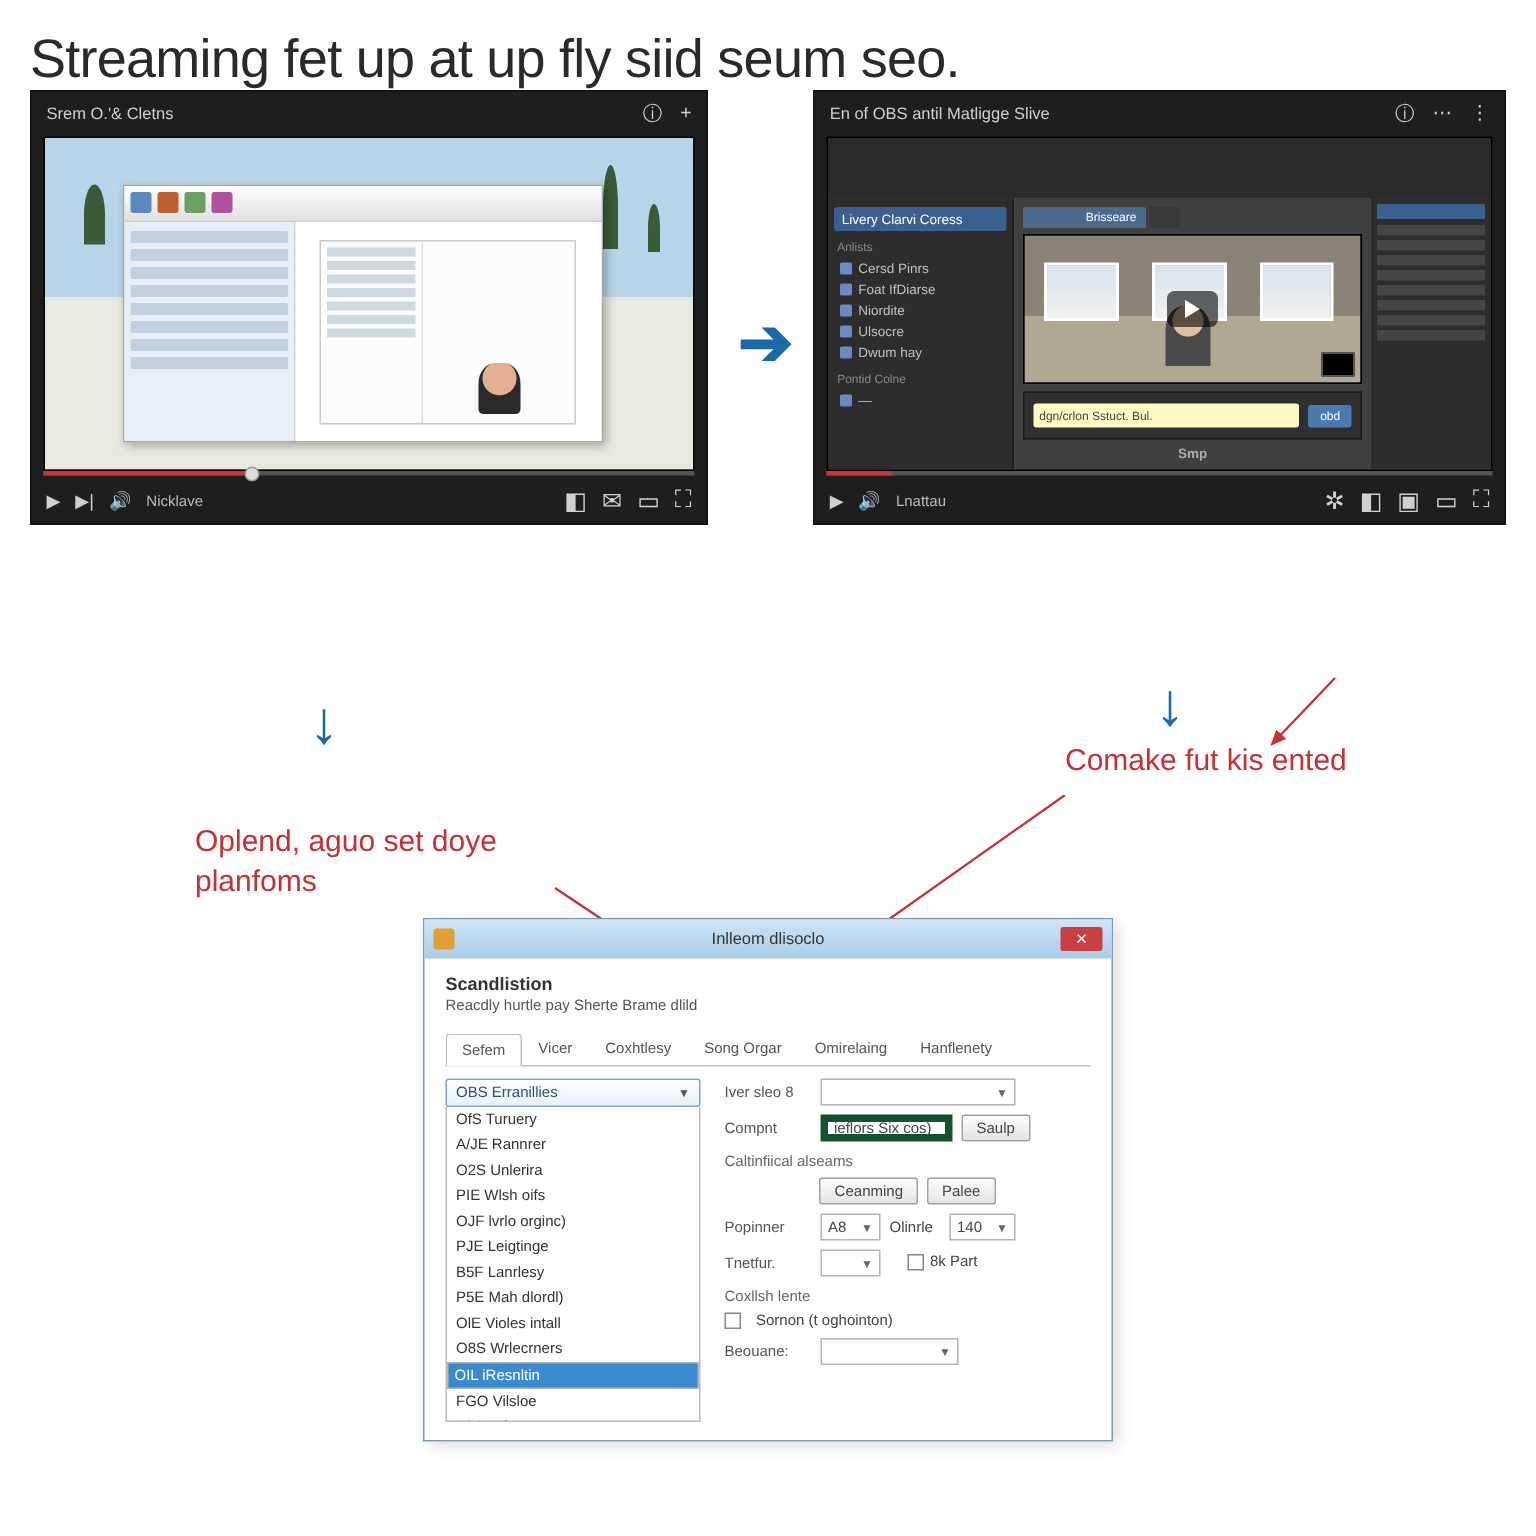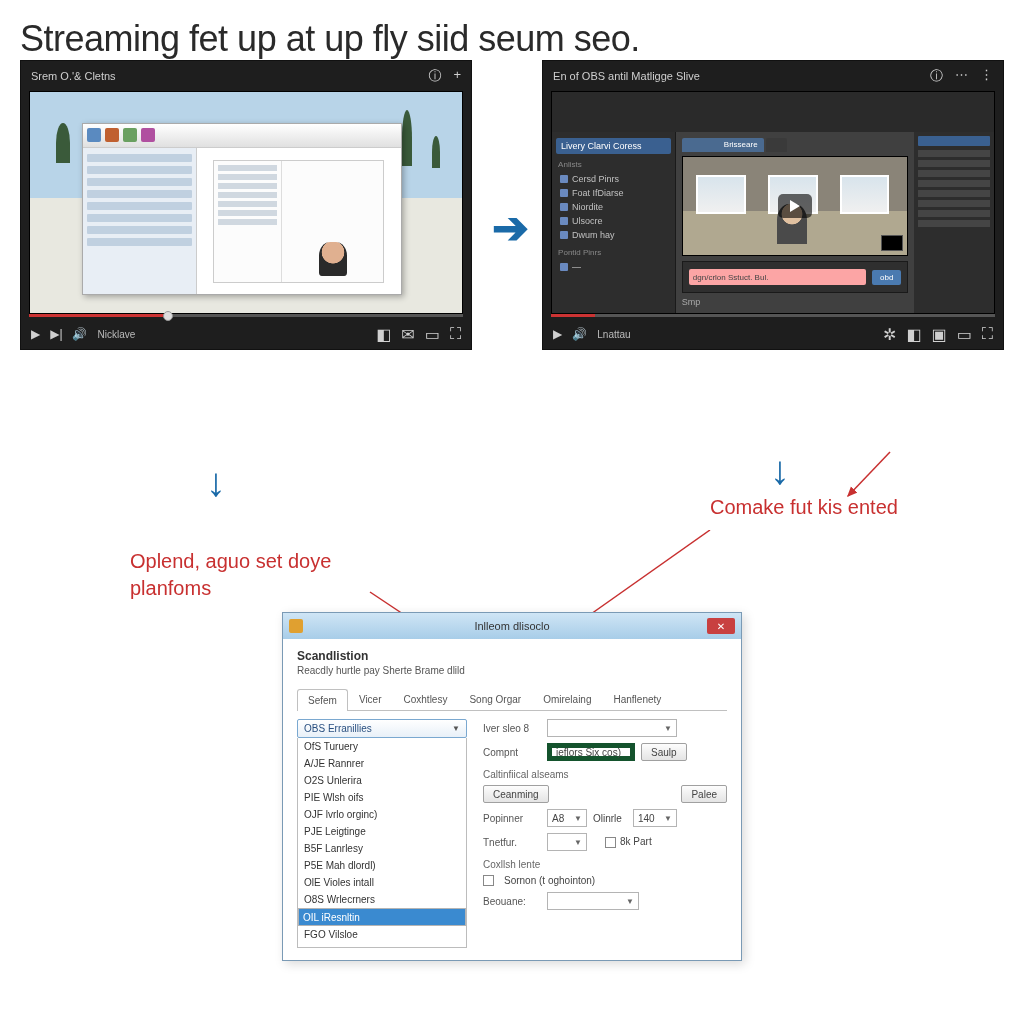--- a/index.html
+++ b/index.html
@@ -50,23 +50,23 @@
   .p2-tabs { height:14px; display:flex; gap:2px; margin-bottom:4px; }
   .p2-tab { background:#3a3a3a; color:#b0b0b0; font-size:8px; padding:2px 6px; border-radius:2px 2px 0 0; }
   .p2-tab.on { background:#4a6a90; color:#fff;padding-left:42px; }
   .p2-preview { flex:1; background:#1a1a1a; border:1px solid #000; position:relative; overflow:hidden; }
   .p2-room { position:absolute; inset:0; background: linear-gradient(to bottom, #8a8478 55%, #b0a890 55%); }
   .p2-win { position:absolute; top:18%; width:22%; height:40%; background:linear-gradient(to bottom,#d8e4ec,#f0f0f0); border:2px solid #fff; }
   .p2-person { position:absolute; left:42%; top:48%; width:30px; height:40px; background: radial-gradient(circle at 50% 25%, #e0c0a0 30%, #4a4a4a 32%); border-radius:40% 40% 0 0; }
   .p2-play { position:absolute; left:50%; top:50%; transform:translate(-50%,-50%); width:34px; height:24px; background:rgba(0,0,0,0.6); border-radius:5px; display:flex; align-items:center; justify-content:center; }
   .p2-play::after { content:""; border-left:10px solid #fff; border-top:6px solid transparent; border-bottom:6px solid transparent; }
   .p2-bot { height:32px; margin-top:5px; background:#2f2f2f; border:1px solid #1a1a1a; display:flex; align-items:center; padding:0 6px; gap:6px; }
-  .p2-input { flex:1; height:16px; background:#fca5a5; border-radius:2px; font-size:8px; color:#444; padding:0 4px; display:flex; align-items:center; }
+  .p2-input { flex:1; height:16px; background:#fef9c3; border-radius:2px; font-size:8px; color:#444; padding:0 4px; display:flex; align-items:center; }
   .p2-btn { background:#4a7ab0; color:#fff; font-size:8px; padding:3px 8px; border-radius:2px; }
-  .p2-under { font-size:9px; color:#aaa; margin-top:4px; }
+  .p2-under { text-align:center; font-size:9px; color:#aaa; margin-top:4px;font-weight:bold; }
   .p2-right { width:18%; background:#2d2d2d; padding:4px; }
   .p2-right-h { background:#3a6090; height:10px; margin-bottom:4px; border-radius:1px; }
   .p2-right-row { height:7px; background:#454545; margin-bottom:3px; }
   .p2-thumb { position:absolute; right:4px; bottom:4px; width:22px; height:16px; background:#000; border:1px solid #555; }
 
   
   .big-arrow { position:absolute; left:472px; top:142px; font-size:44px; color:#1a6aa8; font-weight:bold; }
 
   
   .callout { position:absolute; color:#c83030; font-size:20px; line-height:1.35; }
@@ -211,21 +211,21 @@
                 <span>Niordite</span>
               </div>
             <div class="p2-left-item">
                 <span class="p2-ico"></span>
                 <span>Ulsocre</span>
               </div>
             <div class="p2-left-item">
                 <span class="p2-ico"></span>
                 <span>Dwum hay</span>
               </div>
-            <div class="p2-left-sec">Pontid Pinrs</div>
+            <div class="p2-left-sec">Pontid Colne</div>
             <div class="p2-left-item">
                 <span class="p2-ico"></span>
                 <span>—</span>
               </div>
           </div>
           <div class="p2-center">
             <div class="p2-tabs">
               <div class="p2-tab on">Brisseare</div>
               <div class="p2-tab">&nbsp;&nbsp;&nbsp;&nbsp;</div>
             </div>
@@ -356,21 +356,21 @@
               <span class="chev">▼</span>
             </div>
           </div>
         <div class="form-row">
             <label>Compnt</label>
             <div class="inp" style="width:88px">ieflors Six cos)</div>
             <div class="fbtn">Saulp</div>
           </div>
 
         <div class="group-h">Caltinfiical alseams</div>
-        <div class="form-row" style="justify-content:space-between; gap:6px;">
+        <div class="form-row" style="justify-content:center; gap:6px;">
           <div class="fbtn">Ceanming</div>
           <div class="fbtn">Palee</div>
         </div>
         <div class="form-row">
           <label>Popinner</label>
           <div class="sel" style="width:40px">
               <span>A8</span>
               <span class="chev">▼</span>
             </div>
           <span style="width:34px">Olinrle</span>

